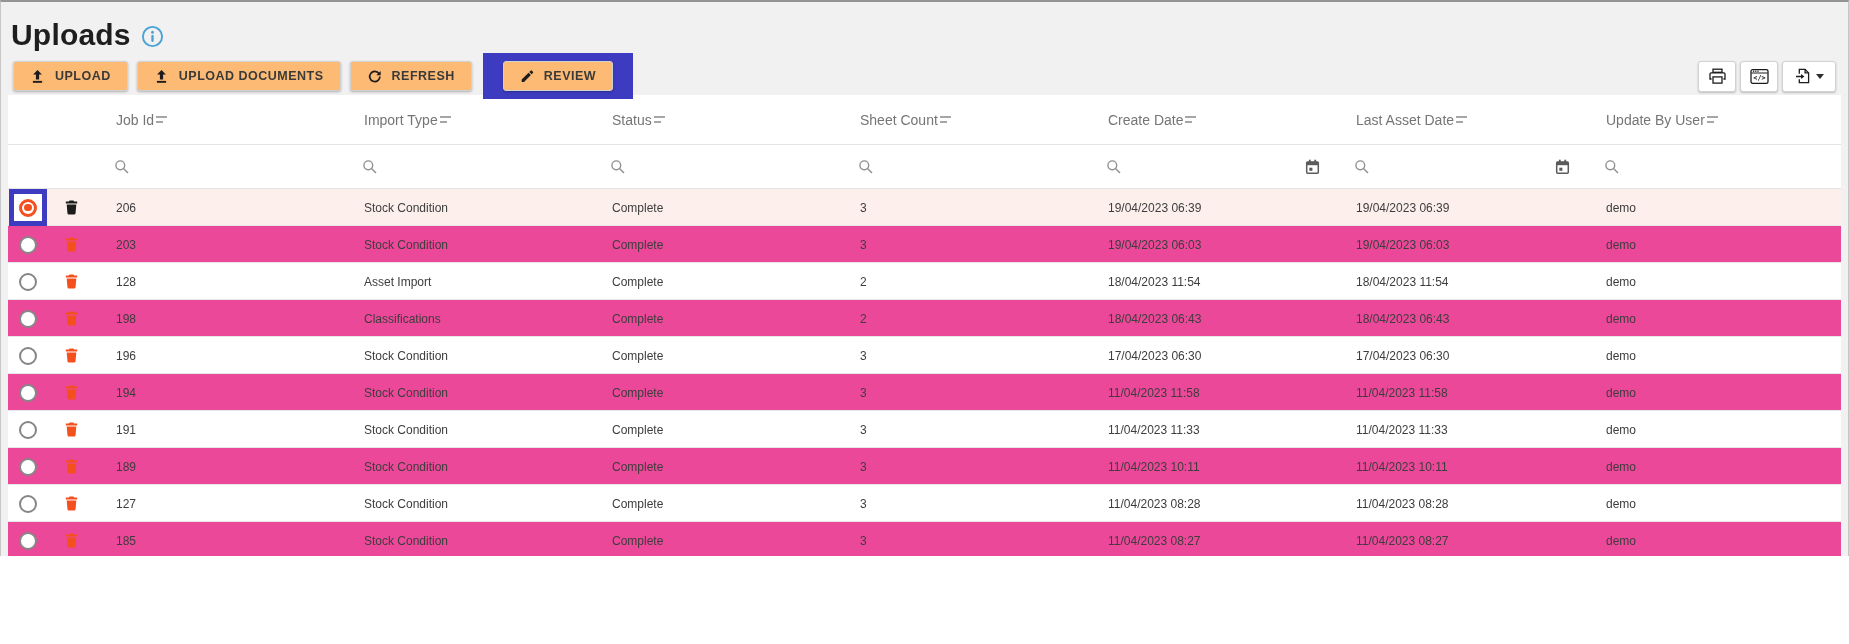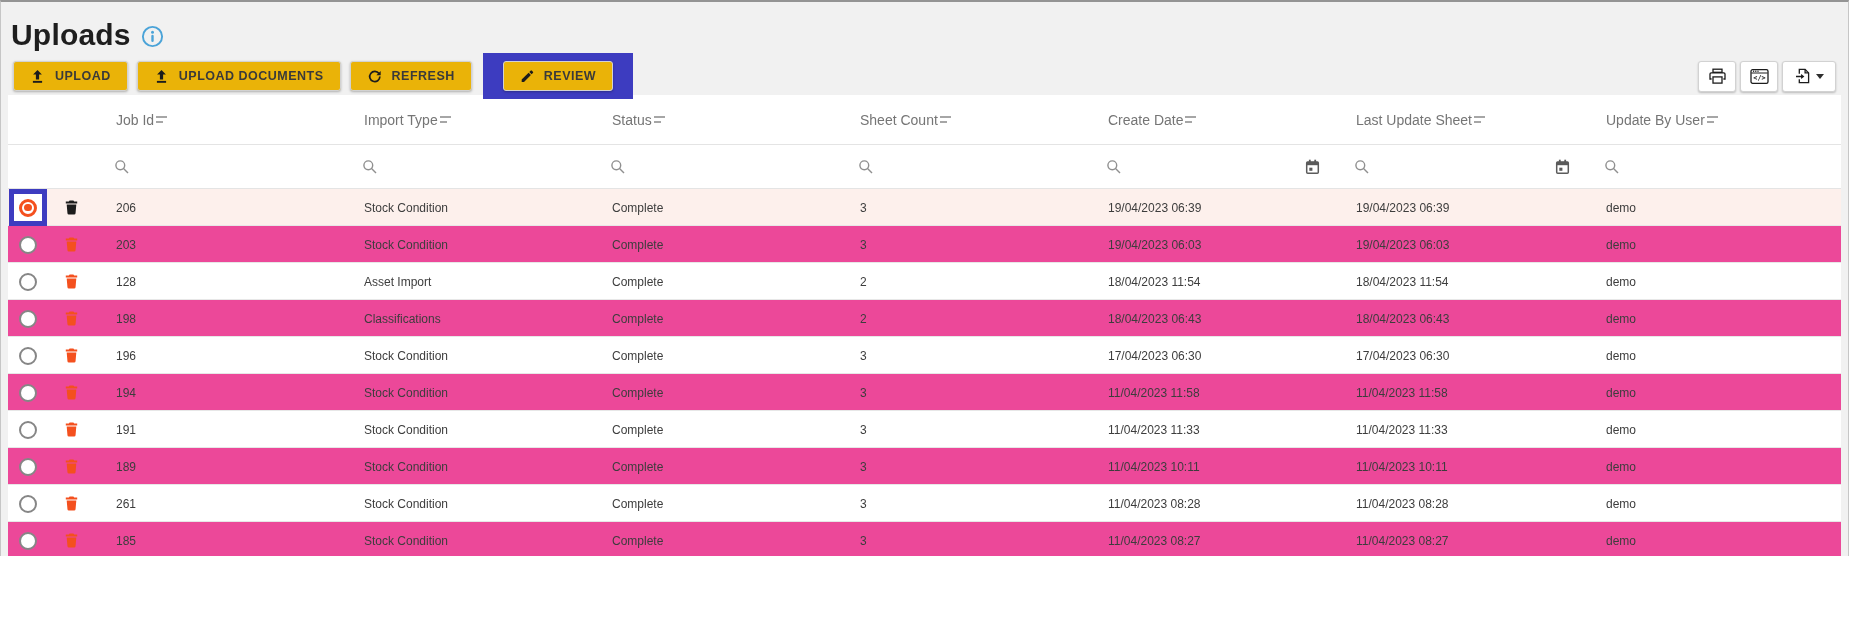--- a/index.html
+++ b/index.html
@@ -6,21 +6,21 @@
   html,body { margin:0; padding:0; }
   body { width:1849px; height:644px; font-family:"Liberation Sans", sans-serif; }
   .page { width:1849px; height:556px; background:#f1f1f1; border-top:2px solid #949494;
           border-left:1px solid #c6c6c6; border-right:1px solid #c6c6c6; overflow:hidden; position:relative; }
   .title-row { display:flex; align-items:center; gap:10px; padding:15px 0 0 10px; height:50px; }
   .title-row h1 { margin:0; font-size:30px; font-weight:700; color:#1e1e1e; letter-spacing:.2px; }
   .info { display:flex; align-items:center; margin-top:3px; cursor:pointer; }
 
   .toolbar { display:flex; align-items:center; justify-content:space-between; margin:9px 12px 0 12px; height:30px; }
   .toolbar-left { display:flex; align-items:center; gap:9px; }
-  .btn { display:inline-flex; align-items:center; gap:10px; height:30px; padding:0 16px; background:#eab308;
+  .btn { display:inline-flex; align-items:center; gap:10px; height:30px; padding:0 16px; background:#fdba74;
          border:1px solid #d2d2d2; border-radius:3px; box-shadow:0 1px 2.5px rgba(0,0,0,.28);
          font-family:inherit; font-size:12.5px; font-weight:700; color:#3a3a3a; letter-spacing:.5px; cursor:pointer; white-space:nowrap; }
   .b-icon { display:inline-flex; color:#1c1c1c; }
   .review-hl { display:inline-flex; background:#3d3cc0; padding:8px 20px; margin:-8px 0 -8px 2px; }
   .toolbar-right { display:flex; align-items:center; gap:4px; }
   .icon-btn { display:inline-flex; align-items:center; justify-content:center; gap:5px; width:38px; height:31px;
               background:#fff; border:1px solid #d2d2d2; border-radius:3px; box-shadow:0 1px 2px rgba(0,0,0,.22);
               color:#2e2e2e; cursor:pointer; }
   .icon-btn.split { width:54px; }
   .caret { width:0; height:0; border-left:4.5px solid transparent; border-right:4.5px solid transparent; border-top:5px solid #2e2e2e; }
@@ -183,21 +183,21 @@
           </span>
         </div>
         <div class="h-cell">
           <span class="h-label">Create Date</span>
           <span class="flt">
             <i></i>
             <i></i>
           </span>
         </div>
         <div class="h-cell">
-          <span class="h-label">Last Update Sheet</span>
+          <span class="h-label">Last Asset Date</span>
           <span class="flt">
             <i></i>
             <i></i>
           </span>
         </div>
         <div class="h-cell">
           <span class="h-label">Update By User</span>
           <span class="flt">
             <i></i>
             <i></i>
@@ -450,21 +450,21 @@
             <span class="radio"></span>
           </div>
           <div class="icell trash-cell">
             <button class="trash-btn">
               <svg width="13" height="15" viewBox="0 0 13 15">
                 <path fill="currentColor" d="M4.6.6 h3.8 l.8.9 h3 v1.9 H.8 V1.5 h3 z"></path>
                 <path fill="currentColor" d="M1.7 4.4 h9.6 l-.75 8.9 a1.4 1.4 0 0 1-1.4 1.3 H3.85 a1.4 1.4 0 0 1-1.4-1.3 z"></path>
               </svg>
             </button>
           </div>
-          <div class="cell">261</div>
+          <div class="cell">127</div>
           <div class="cell">Stock Condition</div>
           <div class="cell">Complete</div>
           <div class="cell">3</div>
           <div class="cell">11/04/2023 08:28</div>
           <div class="cell">11/04/2023 08:28</div>
           <div class="cell">demo</div>
         </div>
         <div class="row stripe">
           <div class="icell radio-cell">
             <span class="radio"></span>

